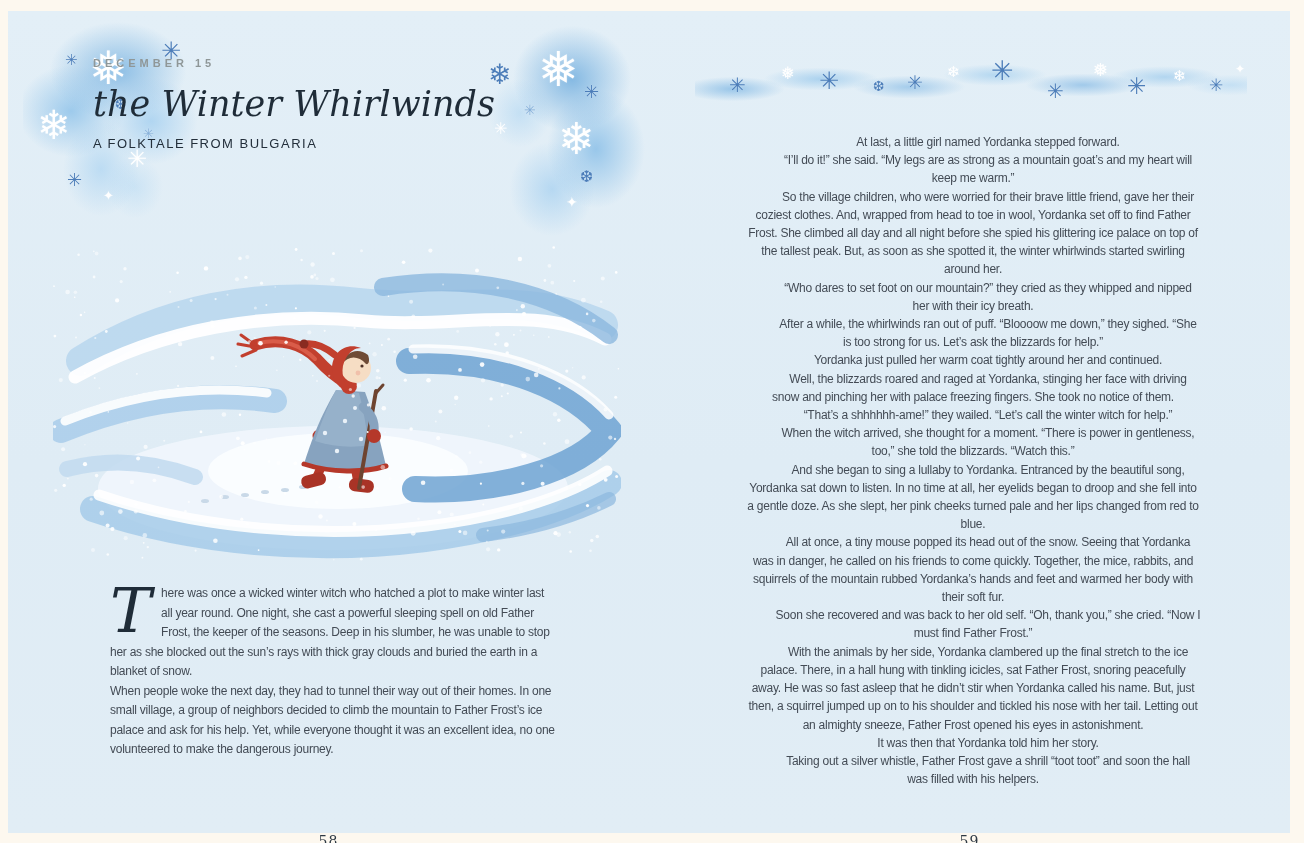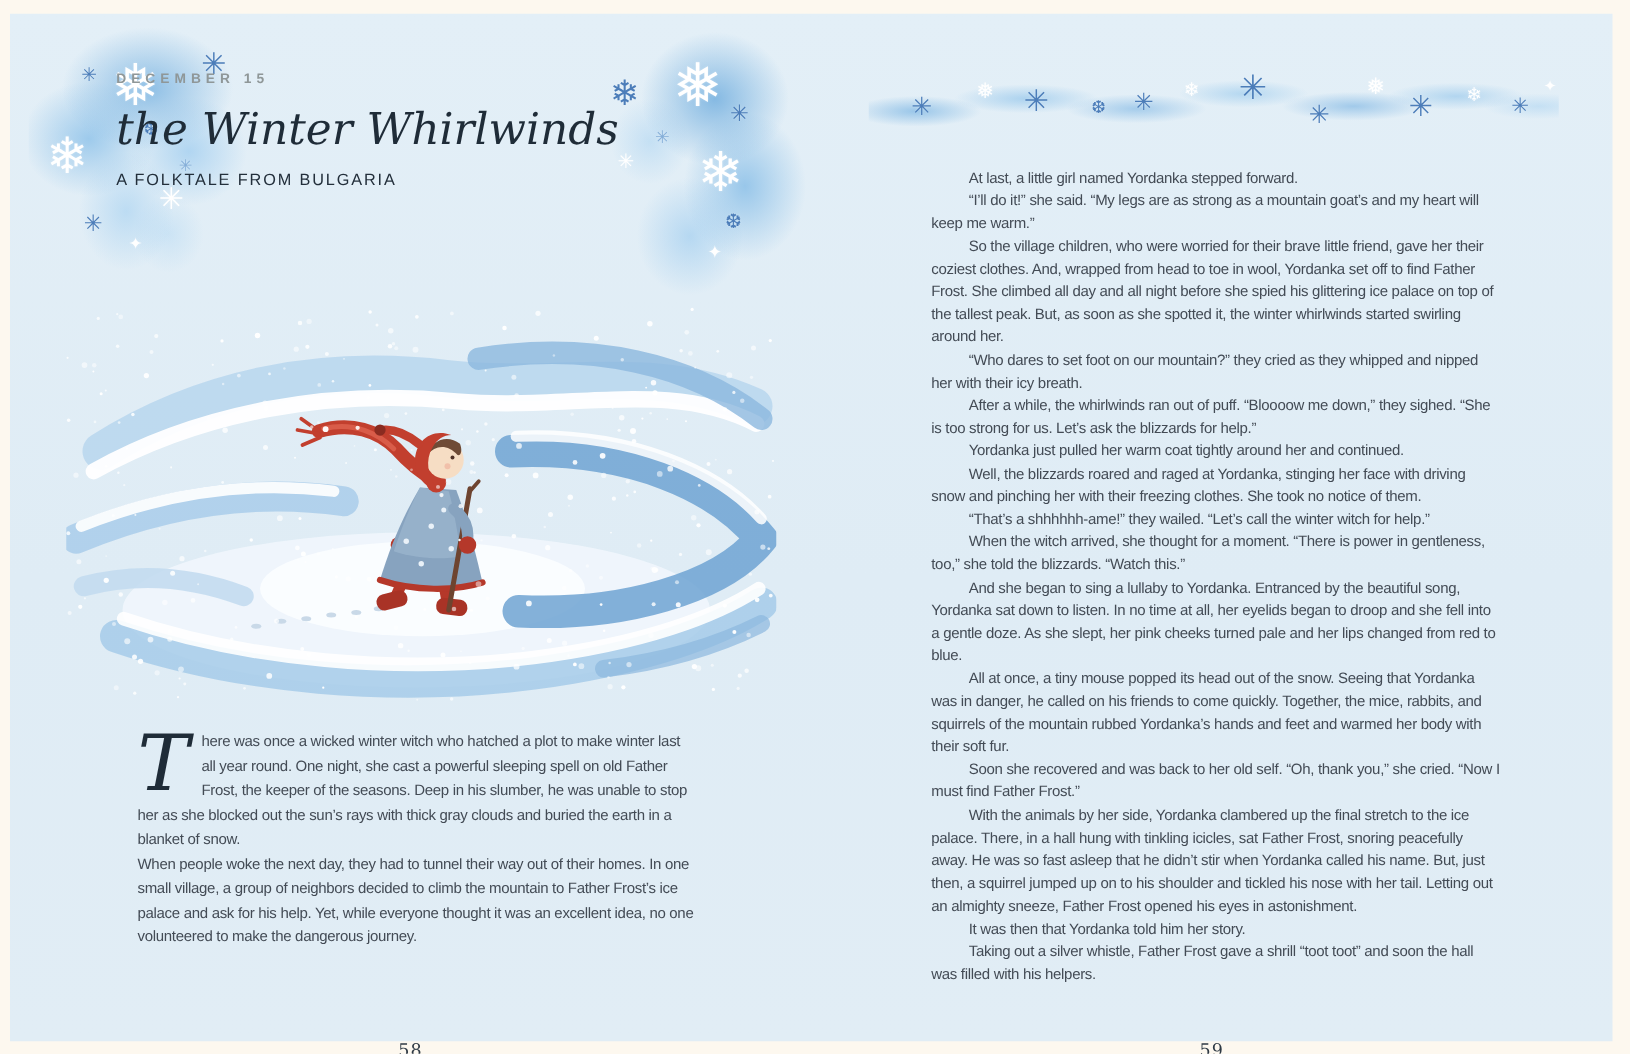--- a/index.html
+++ b/index.html
@@ -81,21 +81,21 @@
     font-family:"DejaVu Serif", serif; font-style:italic;
     font-size:62px; line-height:46px; color:#1f2c38;
     margin:4px 10px 0 0;
   }
 
   
   .rp-text {
     position:absolute; left:737px; top:122px; width:456px;
     font-size:12px; letter-spacing:-0.25px; line-height:18.2px; color:#434b55;
   }
-  .rp-text p { text-indent:30px; }
+  .rp-text p { text-indent:30px;text-align:center; }
 
   .folio {
     position:absolute; top:822px; width:641px; text-align:center;
     font-family:"DejaVu Serif", serif; font-size:14px; letter-spacing:1px; color:#2e3944;
   }
   .folio-left { left:0; }
   .folio-right { left:641px; }
 </style>
 </head>
 <body>
@@ -505,21 +505,21 @@
   </div>
 
   <div class="rp-text">
 
   <p>At last, a little girl named Yordanka stepped forward.</p>
       <p>“I’ll do it!” she said. “My legs are as strong as a mountain goat’s and my heart will keep me warm.”</p>
       <p>So the village children, who were worried for their brave little friend, gave her their coziest clothes. And, wrapped from head to toe in wool, Yordanka set off to find Father Frost. She climbed all day and all night before she spied his glittering ice palace on top of the tallest peak. But, as soon as she spotted it, the winter whirlwinds started swirling around her.</p>
       <p>“Who dares to set foot on our mountain?” they cried as they whipped and nipped her with their icy breath.</p>
       <p>After a while, the whirlwinds ran out of puff. “Bloooow me down,” they sighed. “She is too strong for us. Let’s ask the blizzards for help.”</p>
       <p>Yordanka just pulled her warm coat tightly around her and continued.</p>
-      <p>Well, the blizzards roared and raged at Yordanka, stinging her face with driving snow and pinching her with their freezing clothes. She took no notice of them.</p>
+      <p>Well, the blizzards roared and raged at Yordanka, stinging her face with driving snow and pinching her with palace freezing fingers. She took no notice of them.</p>
       <p>“That’s a shhhhhh-ame!” they wailed. “Let’s call the winter witch for help.”</p>
       <p>When the witch arrived, she thought for a moment. “There is power in gentleness, too,” she told the blizzards. “Watch this.”</p>
       <p>And she began to sing a lullaby to Yordanka. Entranced by the beautiful song, Yordanka sat down to listen. In no time at all, her eyelids began to droop and she fell into a gentle doze. As she slept, her pink cheeks turned pale and her lips changed from red to blue.</p>
       <p>All at once, a tiny mouse popped its head out of the snow. Seeing that Yordanka was in danger, he called on his friends to come quickly. Together, the mice, rabbits, and squirrels of the mountain rubbed Yordanka’s hands and feet and warmed her body with their soft fur.</p>
       <p>Soon she recovered and was back to her old self. “Oh, thank you,” she cried. “Now I must find Father Frost.”</p>
       <p>With the animals by her side, Yordanka clambered up the final stretch to the ice palace. There, in a hall hung with tinkling icicles, sat Father Frost, snoring peacefully away. He was so fast asleep that he didn’t stir when Yordanka called his name. But, just then, a squirrel jumped up on to his shoulder and tickled his nose with her tail. Letting out an almighty sneeze, Father Frost opened his eyes in astonishment.</p>
       <p>It was then that Yordanka told him her story.</p>
       <p>Taking out a silver whistle, Father Frost gave a shrill “toot toot” and soon the hall was filled with his helpers.</p>
     </div>
 

